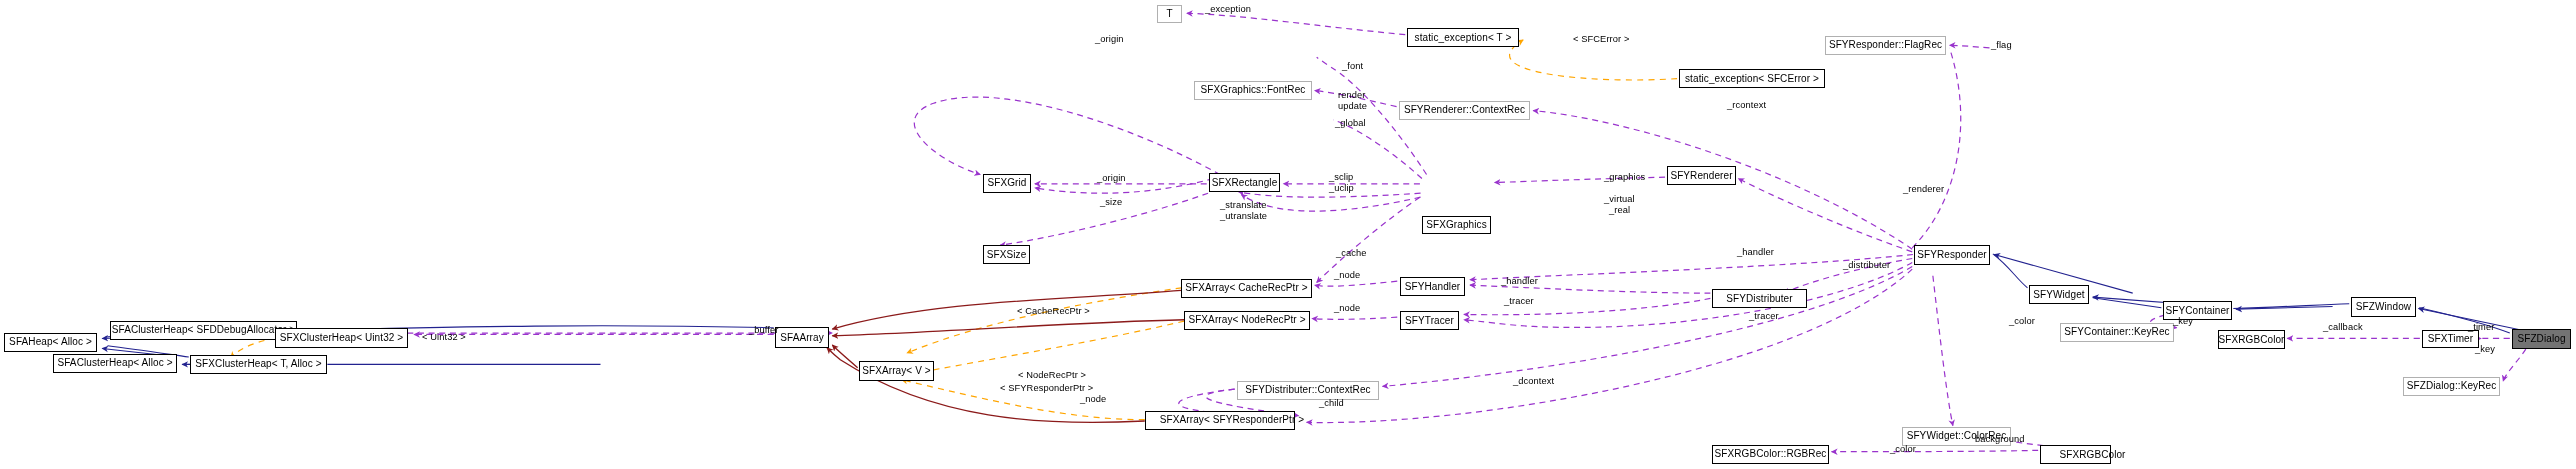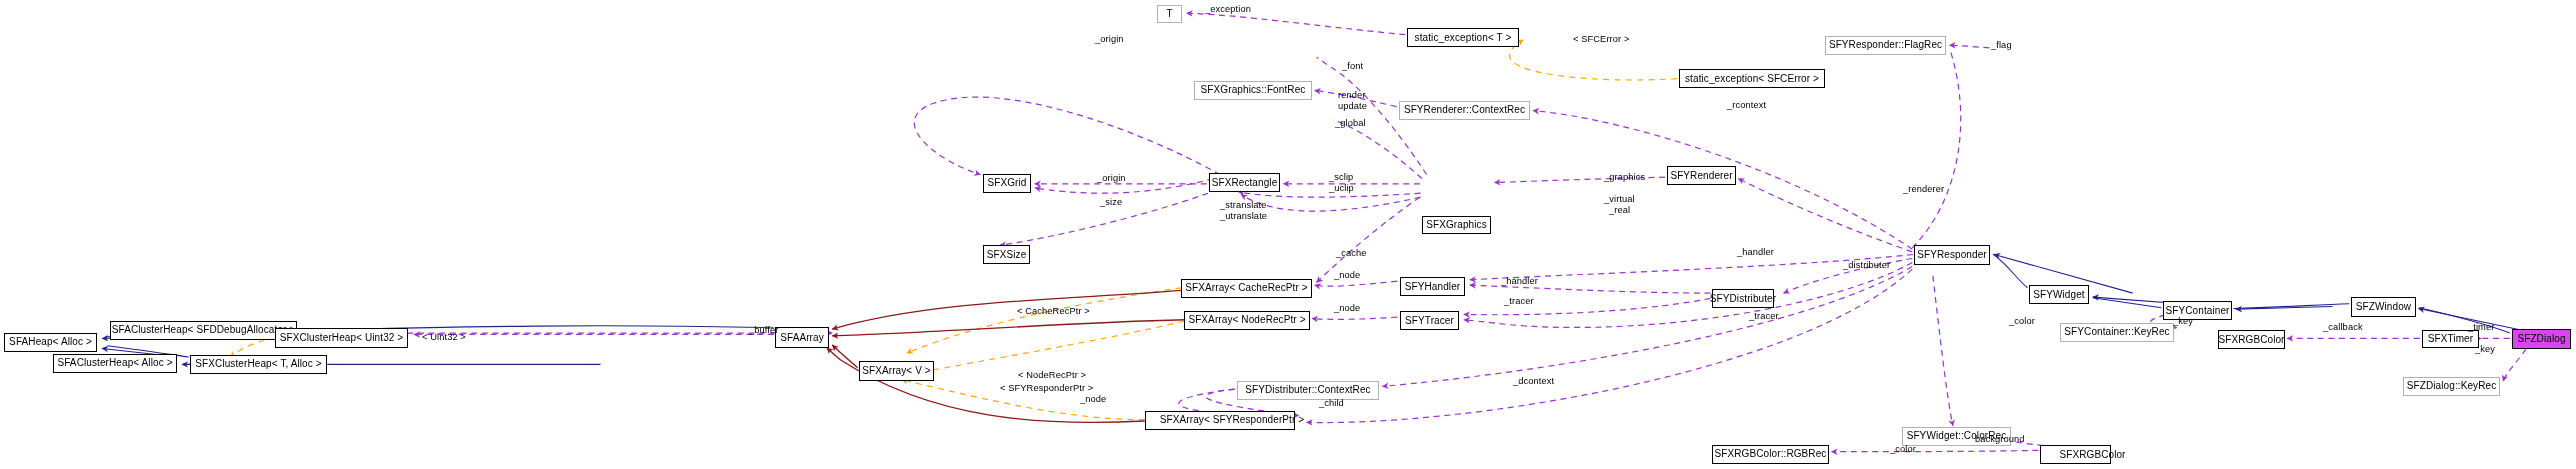--- a/index.html
+++ b/index.html
@@ -22,21 +22,21 @@
     border:0.7px solid #000000;
     color:#000000;
     font-size:10px;
     line-height:1;
     white-space:nowrap;
     padding:0 4px;
     letter-spacing:0.1px;
   }
   .node.thick{border-width:1.3px;}
   .node.faint{border:0.7px solid #b0b0b0;}
-  .node.current{background:#d946ef;border:1.3px solid #000000;text-align:right;}
+  .node.current{background:#737373;border:1.3px solid #000000;text-align:right;}
   .elabel{
     position:absolute;
     font-size:9.3px;
     color:#000000;
     white-space:nowrap;
     line-height:1;
     letter-spacing:0.1px;
   }
 </style>
 </head>
@@ -158,21 +158,21 @@
   <div class="node" style="left:1400px;top:277px;width:65px;height:19.3px;">SFYHandler</div>
   <div class="node thick" style="left:2029px;top:285px;width:60px;height:19.3px;">SFYWidget</div>
   <div class="node thick" style="left:2163px;top:301px;width:69px;height:19.3px;">SFYContainer</div>
   <div class="node thick" style="left:2351px;top:297px;width:65px;height:20px;">SFZWindow</div>
   <div class="node" style="left:4px;top:333px;width:93px;height:18.7px;">SFAHeap&lt; Alloc &gt;</div>
   <div class="node" style="left:110px;top:321px;width:187px;height:18.7px;">SFAClusterHeap&lt; SFDDebugAllocator &gt;</div>
   <div class="node" style="left:275px;top:328px;width:133px;height:20px;">SFXClusterHeap&lt; Uint32 &gt;</div>
   <div class="node thick" style="left:775px;top:327px;width:54px;height:21.3px;">SFAArray</div>
   <div class="node thick" style="left:1184px;top:311px;width:126px;height:18.7px;">SFXArray&lt; NodeRecPtr &gt;</div>
   <div class="node" style="left:1400px;top:311px;width:59px;height:19.3px;">SFYTracer</div>
-  <div class="node thick" style="left:1712px;top:289px;width:62px;height:19.3px;">SFYDistributer</div>
+  <div class="node thick" style="left:1712px;top:289px;width:95px;height:19.3px;">SFYDistributer</div>
   <div class="node faint" style="left:2060px;top:323px;width:114px;height:18.7px;">SFYContainer::KeyRec</div>
   <div class="node thick" style="left:2218px;top:330px;width:67px;height:19.3px;">SFXRGBColor</div>
   <div class="node thick" style="left:2422px;top:330px;width:57px;height:18px;">SFXTimer</div>
   <div class="node current" style="left:2512px;top:329px;width:59px;height:20px;">SFZDialog</div>
   <div class="node" style="left:53px;top:354px;width:124px;height:18.7px;">SFAClusterHeap&lt; Alloc &gt;</div>
   <div class="node" style="left:190px;top:355px;width:137px;height:18.7px;">SFXClusterHeap&lt; T, Alloc &gt;</div>
   <div class="node thick" style="left:859px;top:361px;width:75px;height:20px;">SFXArray&lt; V &gt;</div>
   <div class="node faint" style="left:1237px;top:381px;width:142px;height:18.7px;">SFYDistributer::ContextRec</div>
   <div class="node faint" style="left:2403px;top:377px;width:97px;height:18.7px;">SFZDialog::KeyRec</div>
   <div class="node thick" style="left:1145px;top:411px;width:150px;height:18.7px;padding-left:28px;">SFXArray&lt; SFYResponderPtr &gt;</div>

